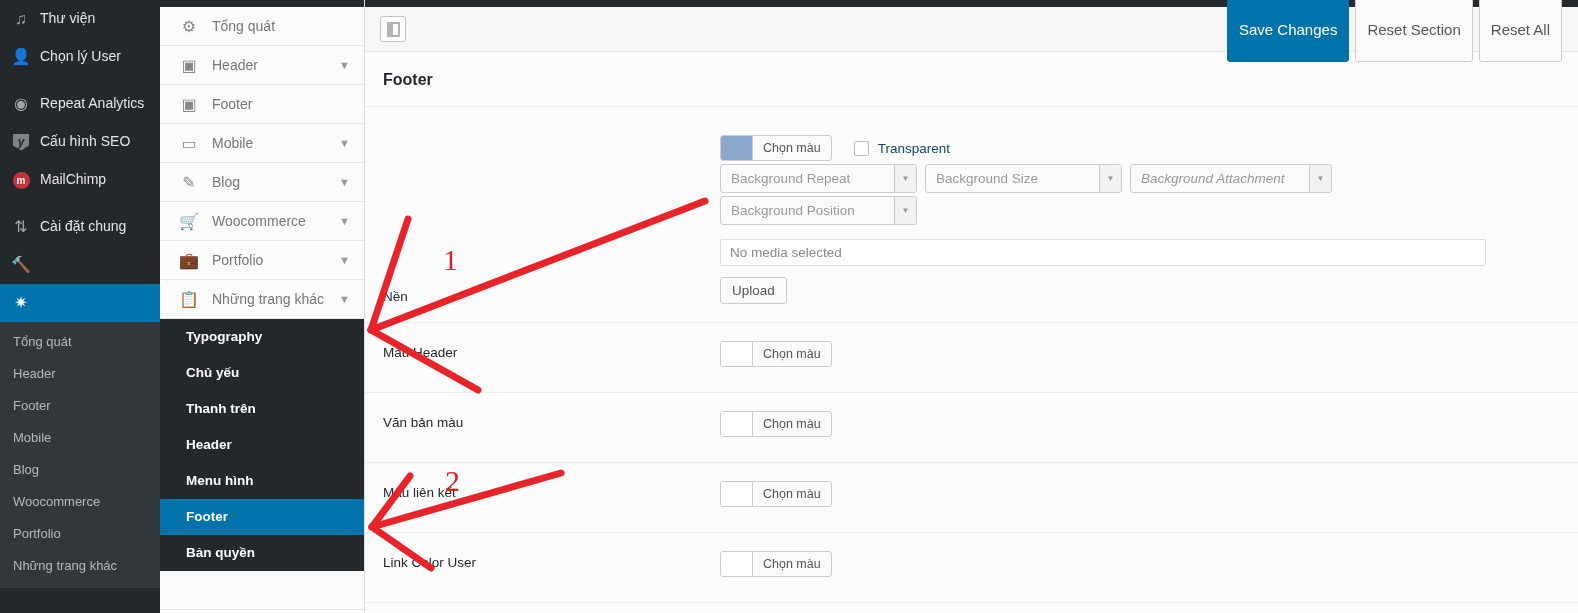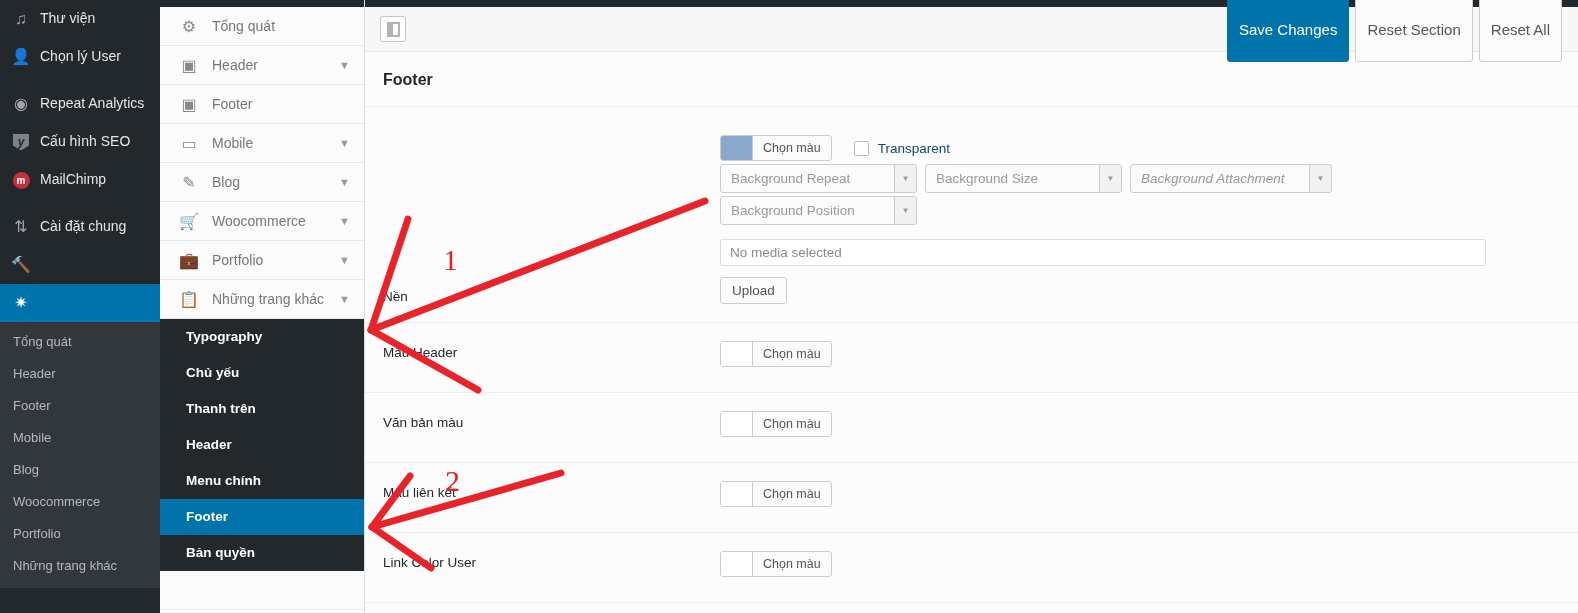--- a/index.html
+++ b/index.html
@@ -309,21 +309,21 @@
         <div class="opt-item">
           <span class="opt-ico" style="font-size: 16px;">📋</span>
           <span class="opt-lbl">Những trang khác</span>
           <span class="opt-chev">▼</span>
         </div>
         <div id="opt-submenu">
           <a class="opt-sub">Typography</a>
           <a class="opt-sub">Chủ yếu</a>
           <a class="opt-sub">Thanh trên</a>
           <a class="opt-sub">Header</a>
-          <a class="opt-sub">Menu chính</a>
+          <a class="opt-sub">Menu hình</a>
           <a class="opt-sub active">Footer</a>
           <a class="opt-sub">Bản quyền</a>
         </div>
         <div class="opt-item"></div>
       </div>
   </nav>
 
   <section id="main">
     <div id="main-topbar"></div>
 

